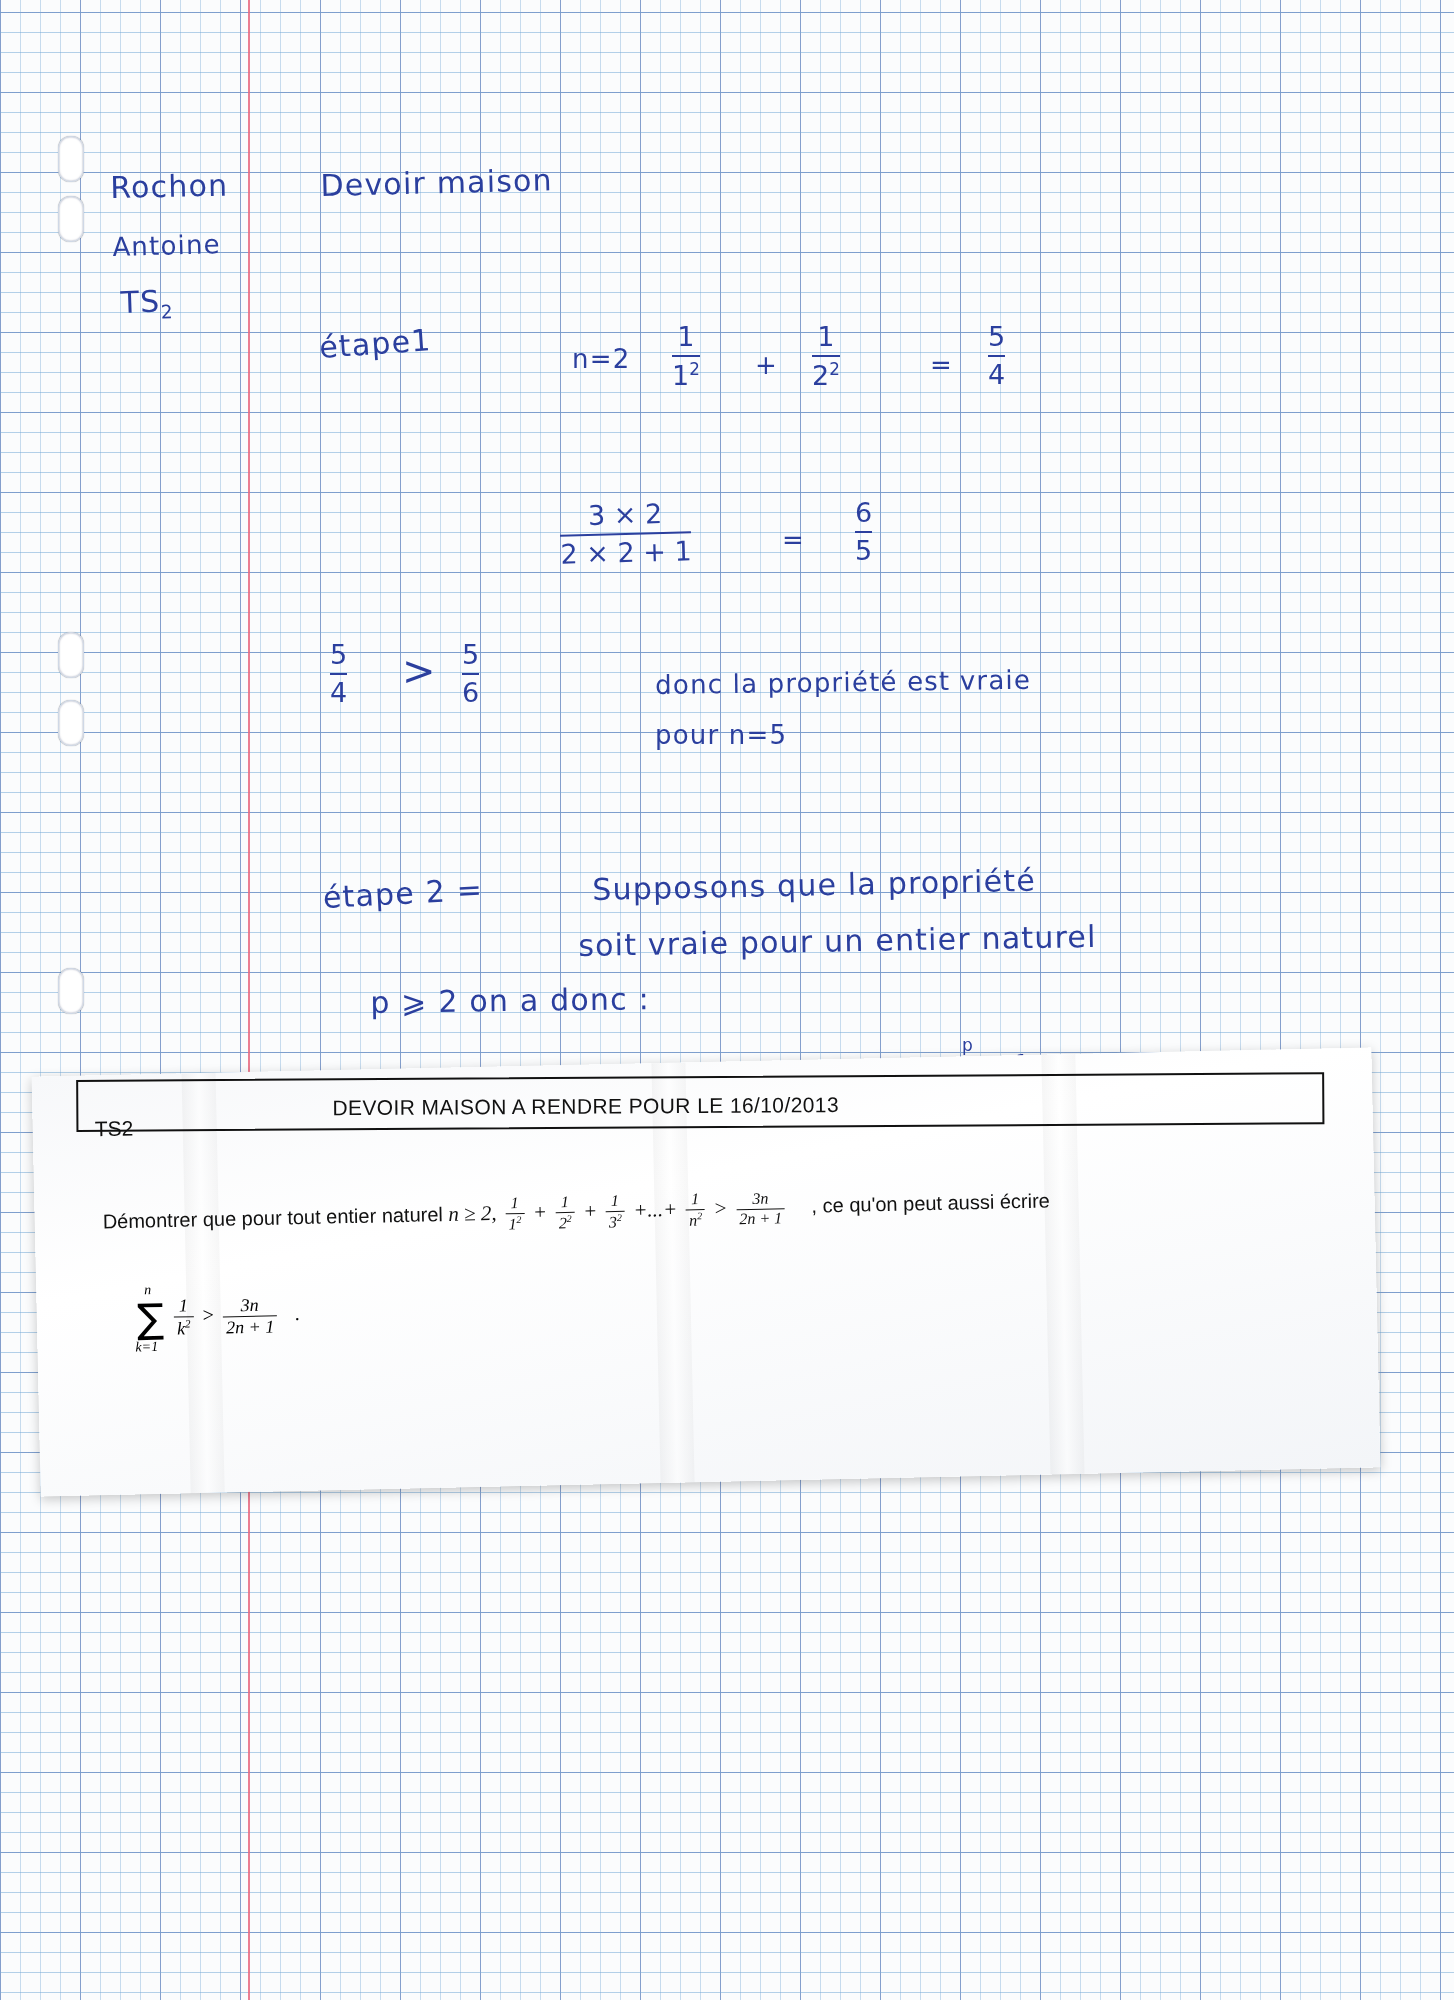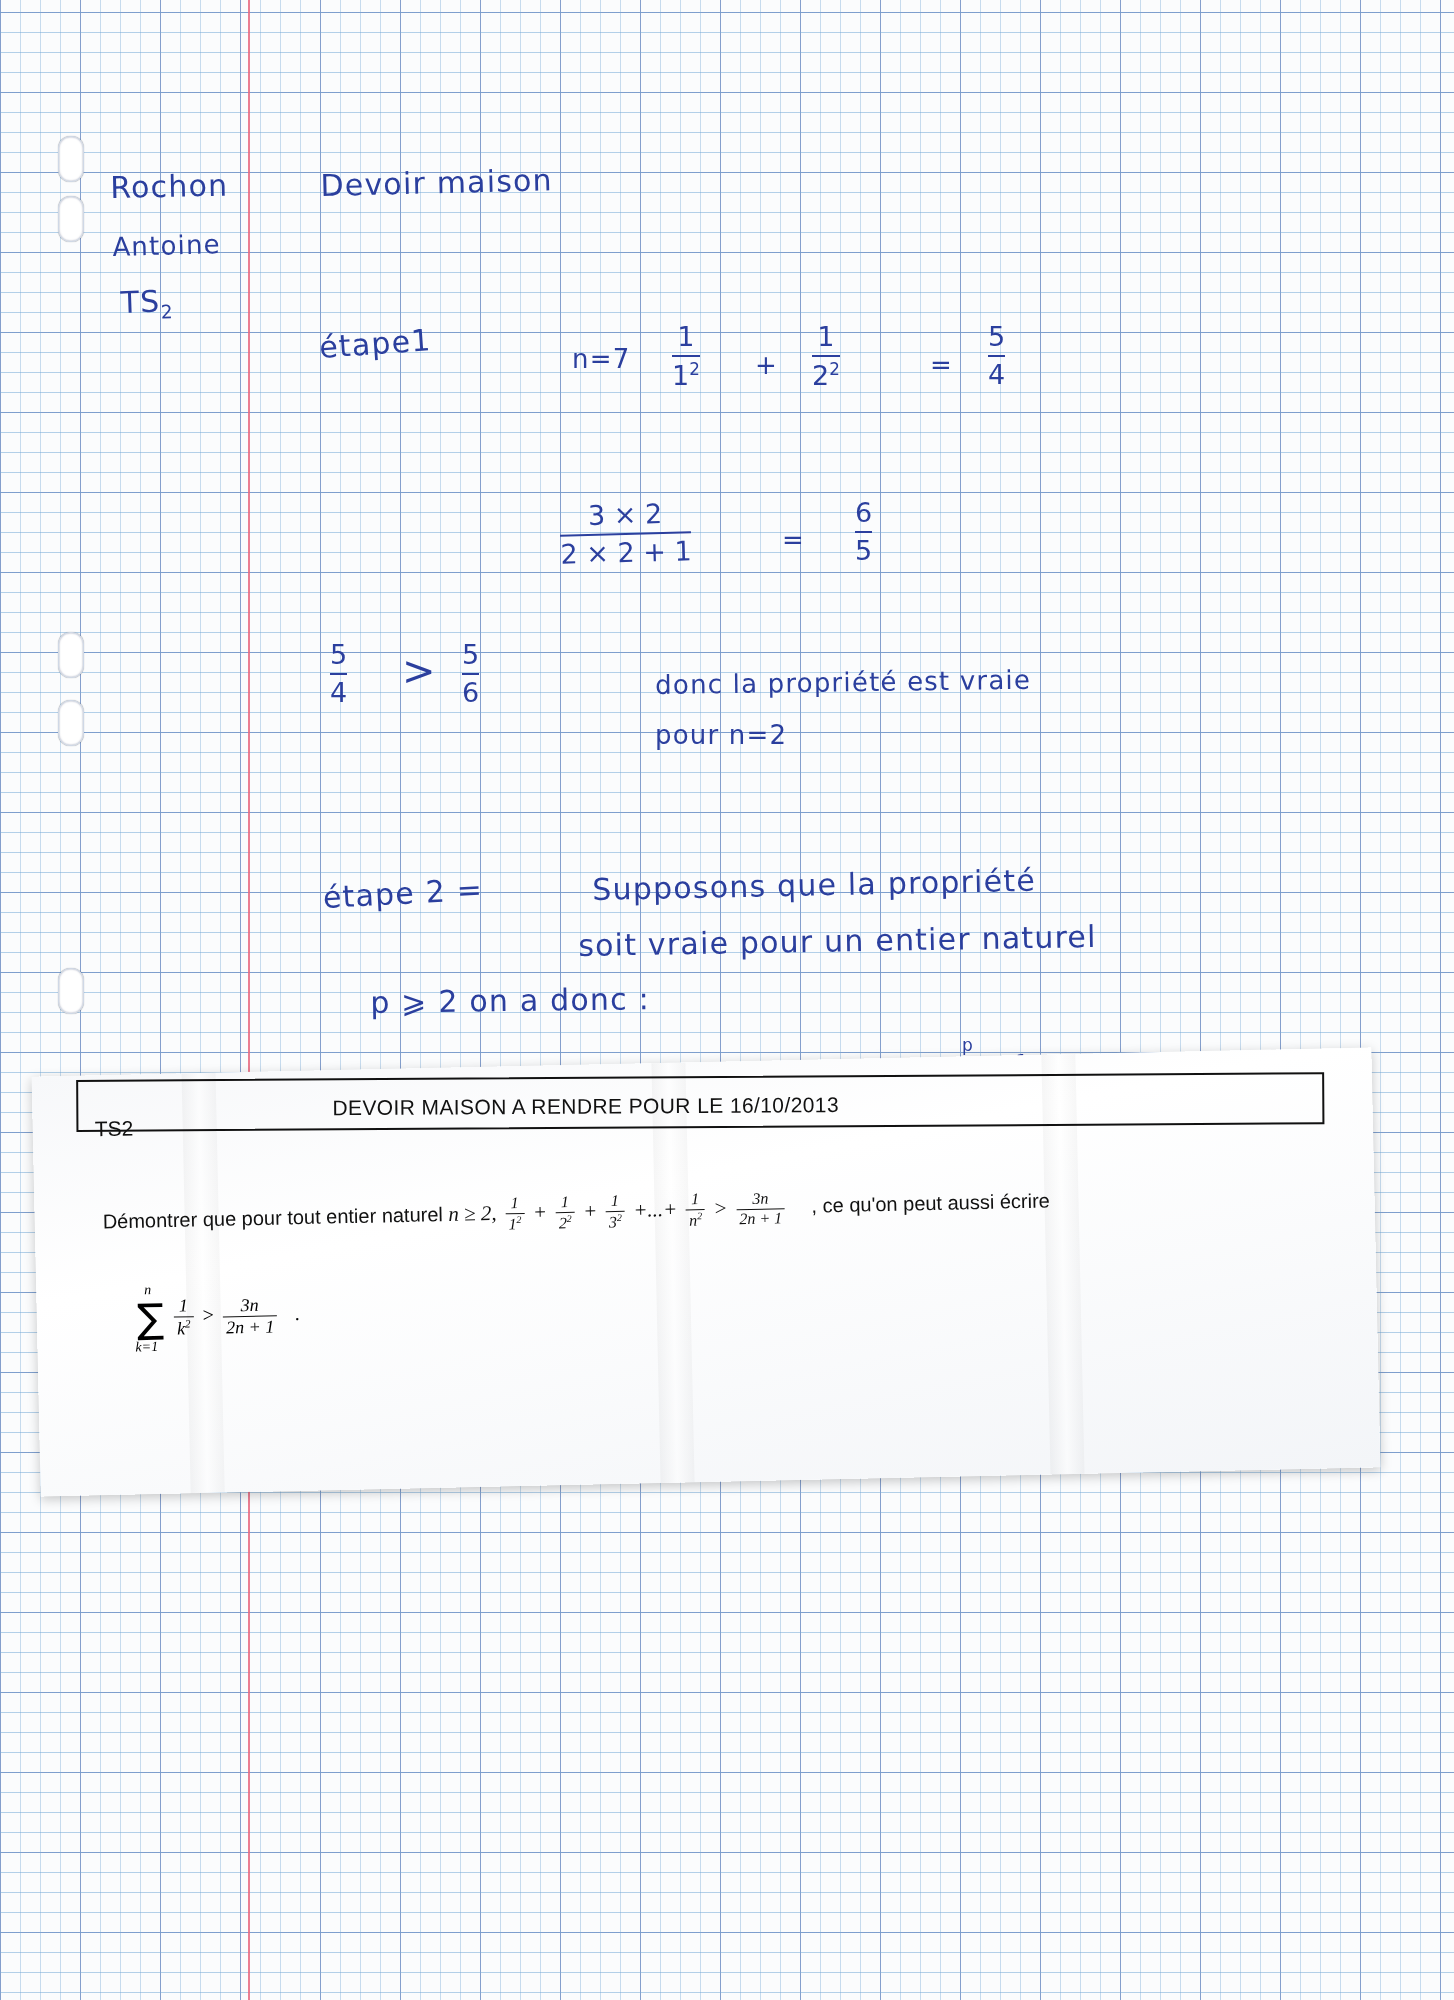--- a/index.html
+++ b/index.html
@@ -226,21 +226,21 @@
 
   <div class="hand sz-lg" style="left:110px; top:170px; transform:rotate(-1.2deg);">Rochon</div>
   <div class="hand sz-lg" style="left:320px; top:168px; transform:rotate(-1.4deg);">Devoir maison</div>
   <div class="hand sz-md" style="left:112px; top:232px; transform:rotate(-1.5deg);">Antoine</div>
   <div class="hand sz-lg" style="left:120px; top:285px; transform:rotate(-2deg);">
     <span>TS</span><span class="sub">2</span>
   </div>
 
   <div class="hand sz-lg" style="left:318px; top:330px; transform:rotate(-4deg);">étape1</div>
 
-  <div class="hand sz-md" style="left:572px; top:344px;">n=7</div>
+  <div class="hand sz-md" style="left:572px; top:344px;">n=2</div>
 
   <div class="frac" style="left:672px; top:322px;">
     <span class="num">1</span>
     <span class="bar"></span>
     <span class="den"><span>1</span><span class="sup">2</span></span>
   </div>
 
   <div class="hand sz-md" style="left:755px; top:350px;">+</div>
 
   <div class="frac" style="left:812px; top:322px;">
@@ -279,21 +279,21 @@
 
   <div class="hand" style="left:402px; top:648px; font-size:40px;">&gt;</div>
 
   <div class="frac" style="left:462px; top:640px;">
     <span class="num">5</span>
     <span class="bar"></span>
     <span class="den">6</span>
   </div>
 
   <div class="hand sz-md" style="left:655px; top:670px; transform:rotate(-0.8deg);">donc la propriété est vraie</div>
-  <div class="hand sz-md" style="left:655px; top:720px;">pour n=2</div>
+  <div class="hand sz-md" style="left:655px; top:720px;">pour n=5</div>
 
   <div class="hand sz-lg" style="left:322px; top:880px; transform:rotate(-3deg);">étape 2 =</div>
 
   <div class="hand sz-lg" style="left:592px; top:872px; transform:rotate(-1.2deg);">Supposons que la propriété</div>
   <div class="hand sz-lg" style="left:578px; top:928px; transform:rotate(-1deg);">soit vraie pour un entier naturel</div>
   <div class="hand sz-lg" style="left:370px; top:985px; transform:rotate(-0.8deg);">p ⩾ 2 on a donc :</div>
 
   <div class="sumblock" style="left:950px; top:1055px;">
     <span class="sigma">∑</span>
     <span class="lim-top">p</span>

